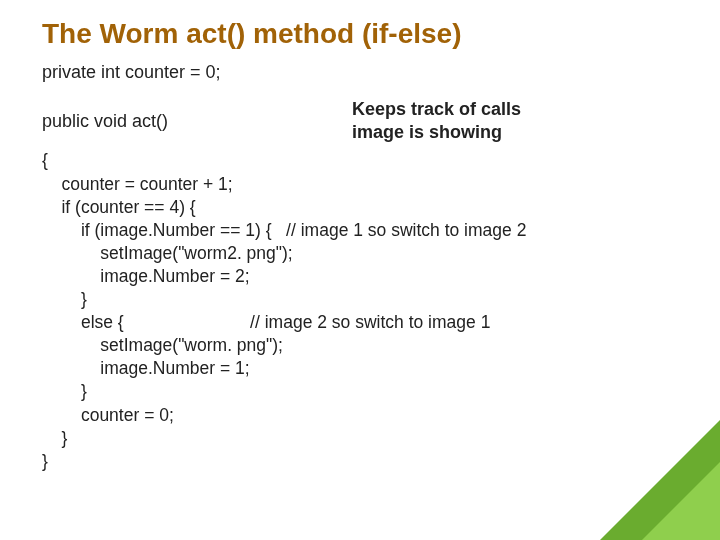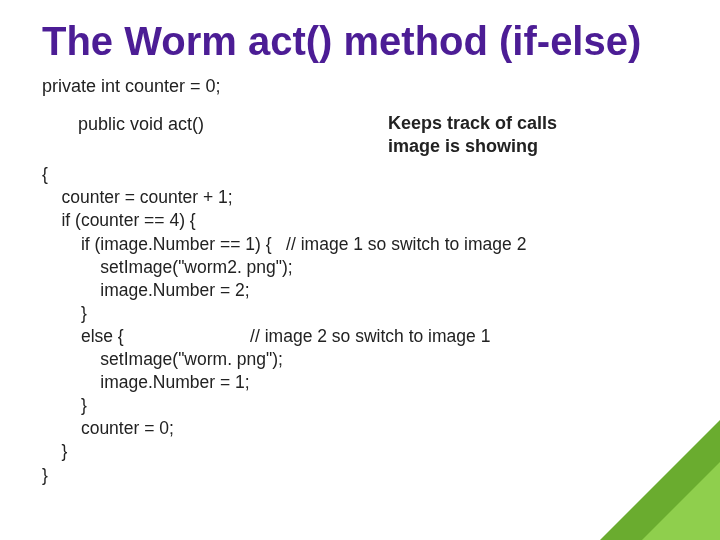--- a/index.html
+++ b/index.html
@@ -14,48 +14,47 @@
     position: relative;
   }
   .slide {
     position: relative;
     width: 720px;
     height: 540px;
     box-sizing: border-box;
     padding: 18px 42px 24px 42px;
   }
   .title {
-    font-size: 40px;
+    font-size: 28px;
     font-weight: bold;
-    color: #4c1d95;
+    color: #a16207;
     margin: 0 0 10px 0;
     line-height: 1.15;
   }
   .body-row {
     display: flex;
-    align-items: flex-start;
+    align-items: center;
     gap: 30px;
     margin-bottom: 6px;
   }
   .decl {
     font-size: 18px;
     line-height: 1.35;
     white-space: nowrap;
   }
   .annot {
     font-size: 18px;
     font-weight: bold;
     line-height: 1.25;
   }
   .annot-box {
     max-width: 230px;
   }
   .row2 {
     margin-top: 14px;
-    margin-left: 36px;
   }
   .code-block {
     font-size: 17.5px;
     line-height: 1.32;
     white-space: pre;
     margin-top: 2px;
   }
   
   .tri-outer {
     position: absolute;

